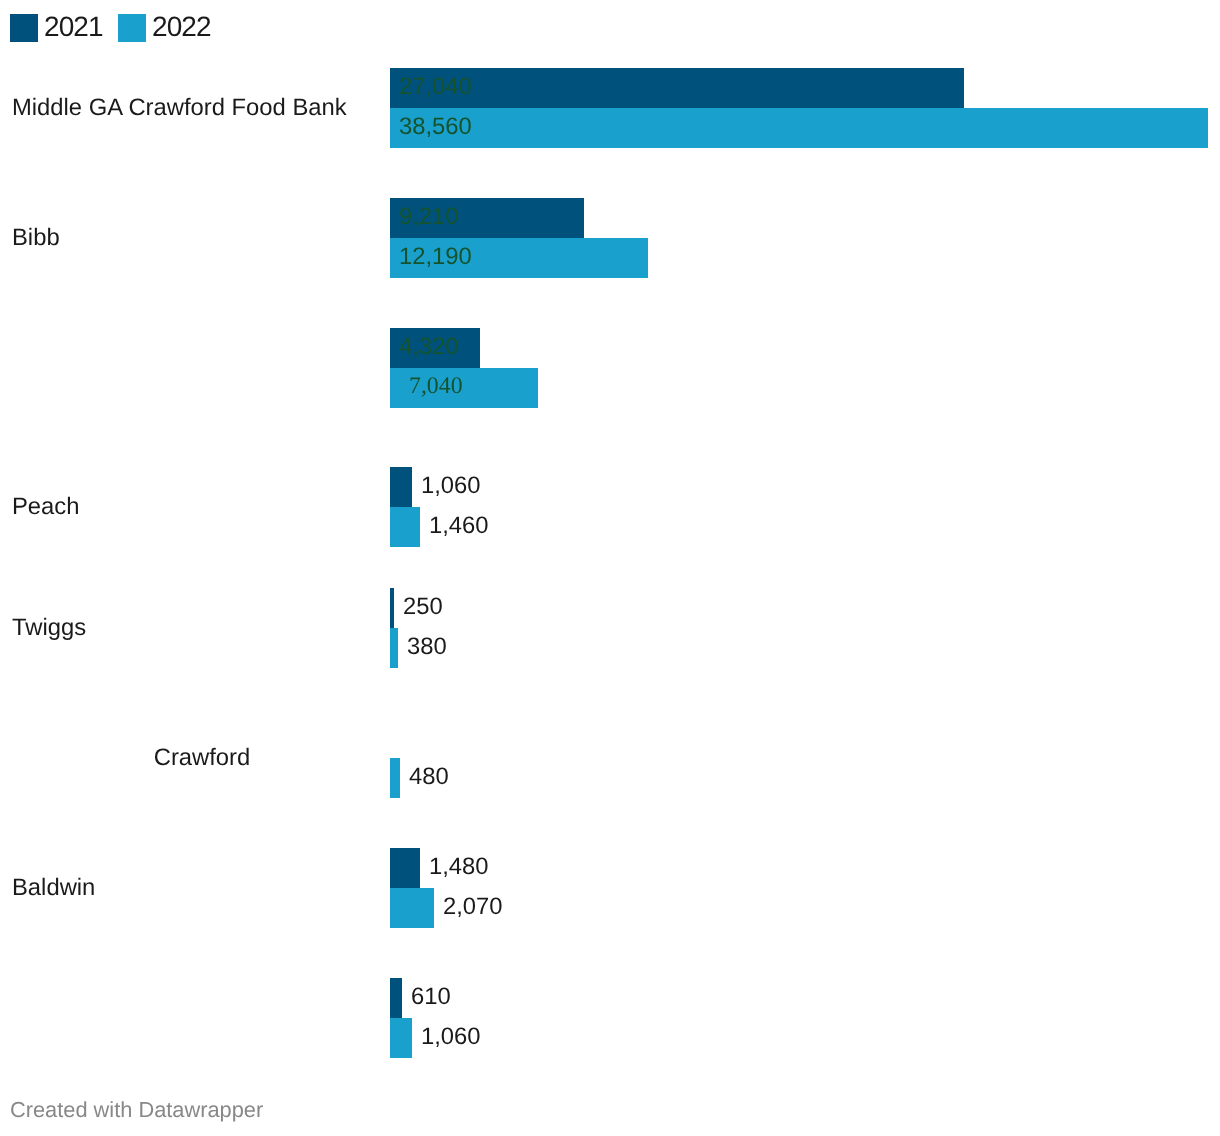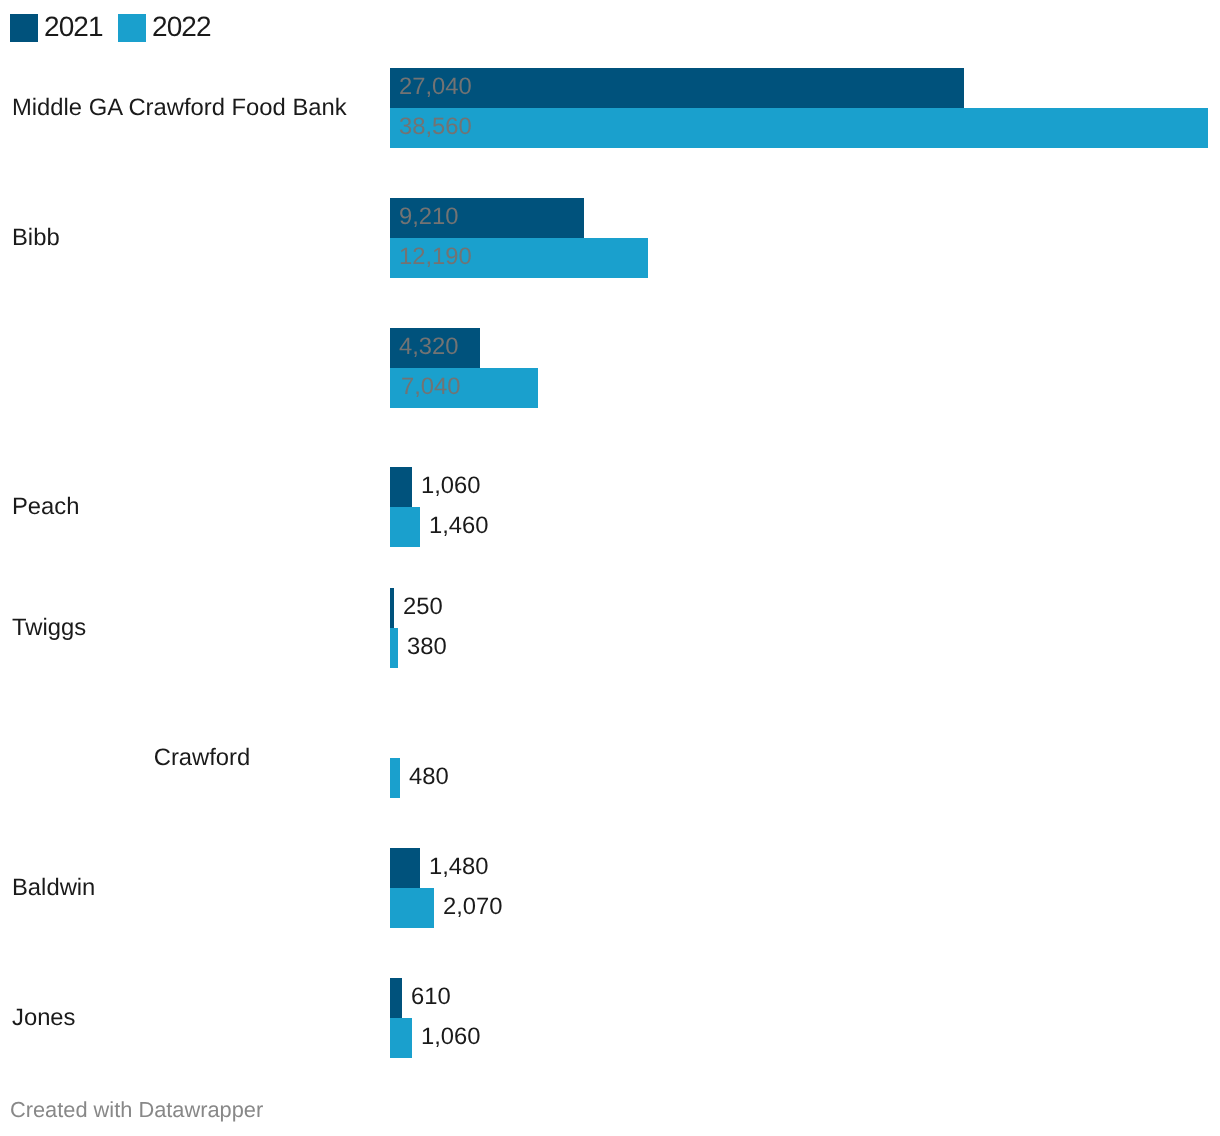--- a/index.html
+++ b/index.html
@@ -23,21 +23,21 @@
   .plot{position:absolute;left:0;top:0;width:1220px;height:1060px;}
   .group{position:absolute;left:0;width:1220px;height:80px;}
   .cat-label{position:absolute;left:12px;top:25px;width:380px;text-align:left;
              font-size:23.8px;color:#1a1a1a;white-space:nowrap;line-height:30px;}
   .bar-row{position:absolute;left:390px;height:40px;width:818px;}
   .bar-row.s0{top:0px;}
   .bar-row.s1{top:40px;text-align:center;}
   .bar{position:absolute;left:0;top:0;height:100%;width:0;}
   .bar-value{position:absolute;top:-1px;left:9px;height:100%;display:flex;
              align-items:center;font-size:23.8px;white-space:nowrap;}
-  .bar-value.inside{color:#737373;}
+  .bar-value.inside{color:#14532d;}
   .bar-value.outside{color:#1a1a1a;}
 
   
   .footer{position:absolute;left:10px;top:1098px;font-size:21.8px;
           line-height:24px;color:#888888;white-space:nowrap;}
 </style>
 </head>
 <body>
 
 <div class="chart">
@@ -79,21 +79,21 @@
       </div>
     </div>
 
     <div class="group g2" style="top: 327.9px; height: 79.86px;">
       <div class="bar-row s0" style="top: 0px; height: 39.93px; width: 819.8px;">
         <div class="bar" style="width:90px;background:#00527c"></div>
         <div class="bar-value inside" style="left: 9px;">4,320</div>
       </div>
       <div class="bar-row s1" style="top: 39.93px; height: 39.93px; width: 819.8px;">
         <div class="bar" style="width:148px;background:#1aa0cd"></div>
-        <div class="bar-value inside" style="left: 11px;">7,040</div>
+        <div class="bar-value inside" style="left: 19px; font-family: Liberation Serif, serif;">7,040</div>
       </div>
     </div>
 
     <div class="group g3" style="top: 467px; height: 79.86px; padding-left: 41px;">
       <div class="cat-label" style="top: 24.93px;">Peach</div>
       <div class="bar-row s0" style="top: 0px; height: 39.93px; width: 819.8px;">
         <div class="bar" style="width:22px;background:#00527c"></div>
         <div class="bar-value outside" style="left: 31px;">1,060</div>
       </div>
       <div class="bar-row s1" style="top: 39.93px; height: 39.93px; width: 819.8px;">
@@ -128,21 +128,20 @@
         <div class="bar" style="width:30px;background:#00527c"></div>
         <div class="bar-value outside" style="left: 39px;">1,480</div>
       </div>
       <div class="bar-row s1" style="top: 39.93px; height: 39.93px; width: 819.8px;">
         <div class="bar" style="width:44px;background:#1aa0cd"></div>
         <div class="bar-value outside" style="left: 53px;">2,070</div>
       </div>
     </div>
 
     <div class="group g7" style="top: 977.9px; height: 79.86px;">
-      <div class="cat-label" style="top: 24.93px;">Jones</div>
       <div class="bar-row s0" style="top: 0px; height: 39.93px; width: 819.8px;">
         <div class="bar" style="width:12px;background:#00527c"></div>
         <div class="bar-value outside" style="left: 21px;">610</div>
       </div>
       <div class="bar-row s1" style="top: 39.93px; height: 39.93px; width: 819.8px;">
         <div class="bar" style="width:22px;background:#1aa0cd"></div>
         <div class="bar-value outside" style="left: 31px;">1,060</div>
       </div>
     </div>
 

